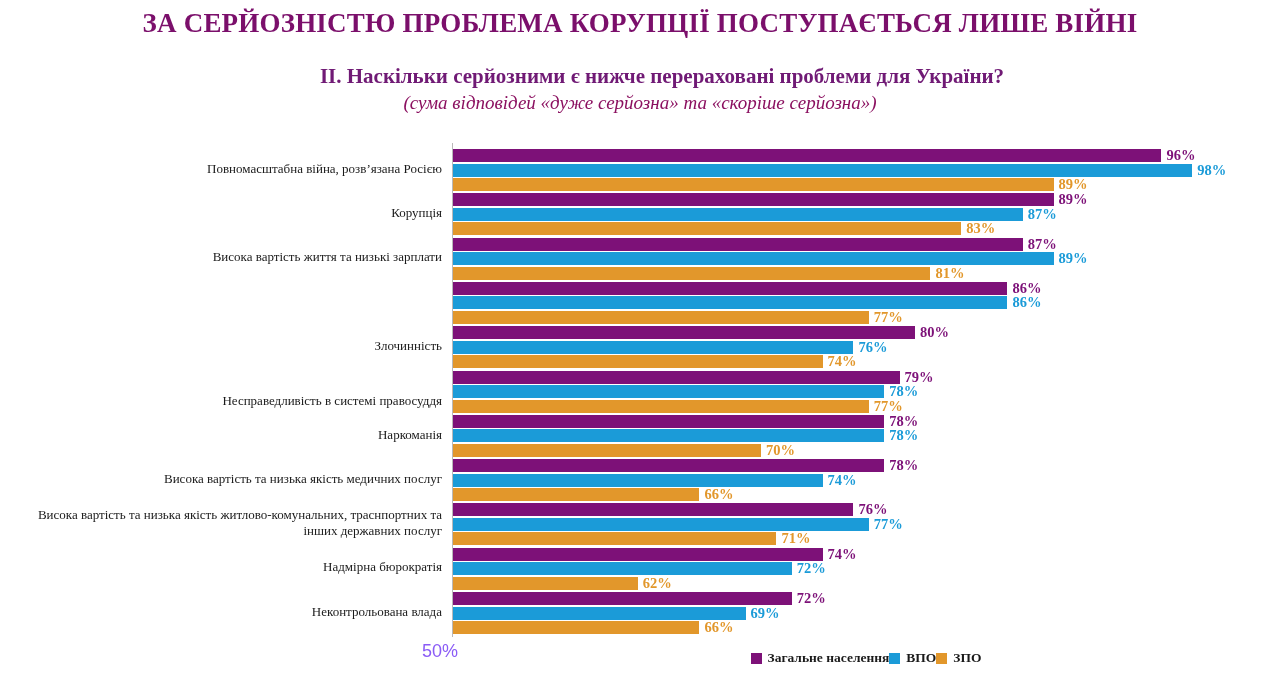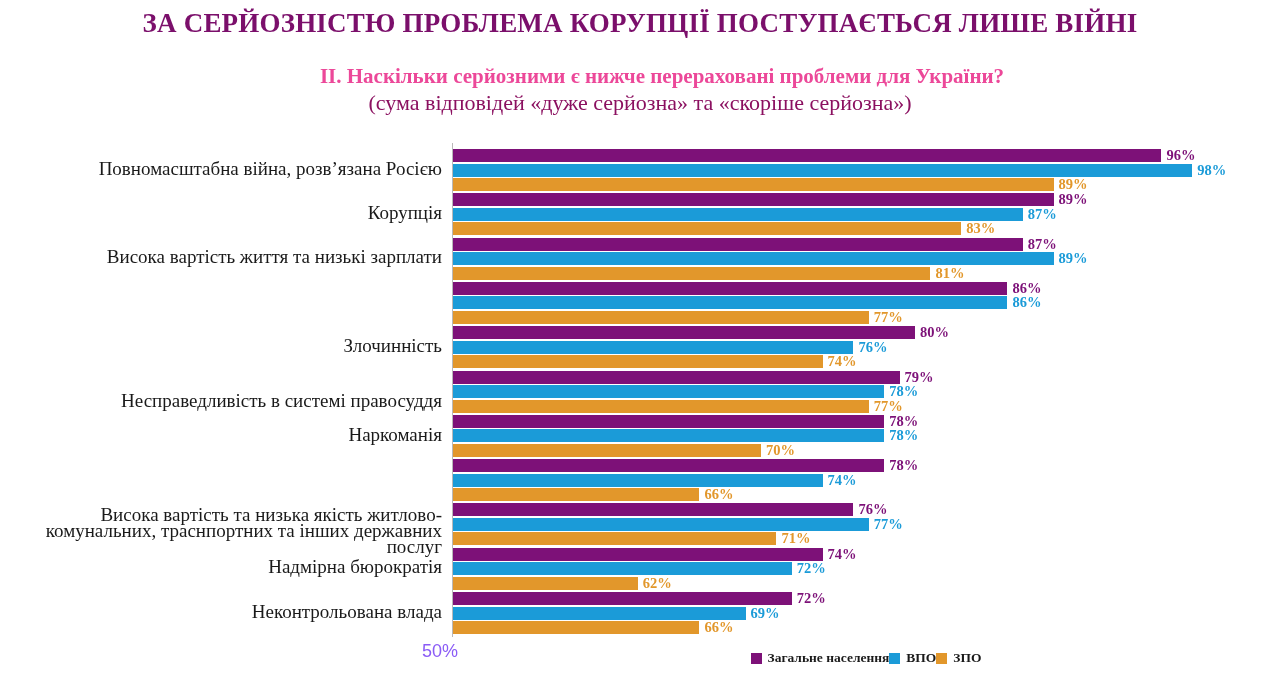--- a/index.html
+++ b/index.html
@@ -35,28 +35,29 @@
     position: absolute;
     left: 0;
     top: 62px;
     width: 1280px;
     text-align: center;
   }
   .subtitle {
     font-family: "Liberation Serif", serif;
     font-weight: bold;
     font-size: 21px;
-    color: #ec4899;
+    color: #701a75;
     display: block;
     line-height: 28px;
     padding-left: 44px;
   }
   .subtitle2 {
     font-family: "Liberation Serif", serif;
-    font-size: 22px;
+    font-style: italic;
+    font-size: 19px;
     color: #8b1060;
     display: block;
     line-height: 26px;
   }
   .chart {
     position: absolute;
     left: 0;
     top: 143px;
     width: 1280px;
     height: 500px;
@@ -66,21 +67,21 @@
     left: 0;
     top: 0;
     width: 452px;
     height: 500px;
   }
   .cat-label {
     position: absolute;
     right: 10px;
     text-align: right;
     font-family: "Liberation Serif", serif;
-    font-size: 19px;
+    font-size: 13px;
     color: #1a1a1a;
     line-height: 16px;
     width: 430px;
   }
   .plot {
     position: absolute;
     left: 452px;
     top: 0;
     width: 828px;
     height: 500px;
@@ -158,20 +159,21 @@
   </div>
 
   <div class="chart">
     <div class="cat-labels" id="cat-labels">
         <div class="cat-label" style="top: 17.75px;">Повномасштабна війна, розв’язана Росією</div>
         <div class="cat-label" style="top: 62.05px;">Корупція</div>
         <div class="cat-label" style="top: 106.35px;">Висока вартість життя та низькі зарплати</div>
         <div class="cat-label" style="top: 194.95px;">Злочинність</div>
         <div class="cat-label" style="top: 239.25px; margin-top: 11px;">Несправедливість в системі правосуддя</div>
         <div class="cat-label" style="top: 283.55px;">Наркоманія</div>
+        <div class="cat-label" style="top: 327.85px;">Висока вартість та низька якість медичних послуг</div>
         <div class="cat-label" style="top: 364.15px;">Висока вартість та низька якість житлово-комунальних, траснпортних та інших державних послуг</div>
         <div class="cat-label" style="top: 416.45px;">Надмірна бюрократія</div>
         <div class="cat-label" style="top: 460.75px;">Неконтрольована влада</div>
       </div>
     <div class="plot" id="plot">
       <div class="axis-line"></div>
       <div class="axis-tick">50%</div>
     <div class="bar s0" style="left: 1px; top: 6px; width: 708.4px;"></div>
         <div class="bar-value s0" style="left: 714.4px; top: 6px;">96%</div>
         <div class="bar s1" style="left: 1px; top: 20.5px; width: 739.2px;"></div>

